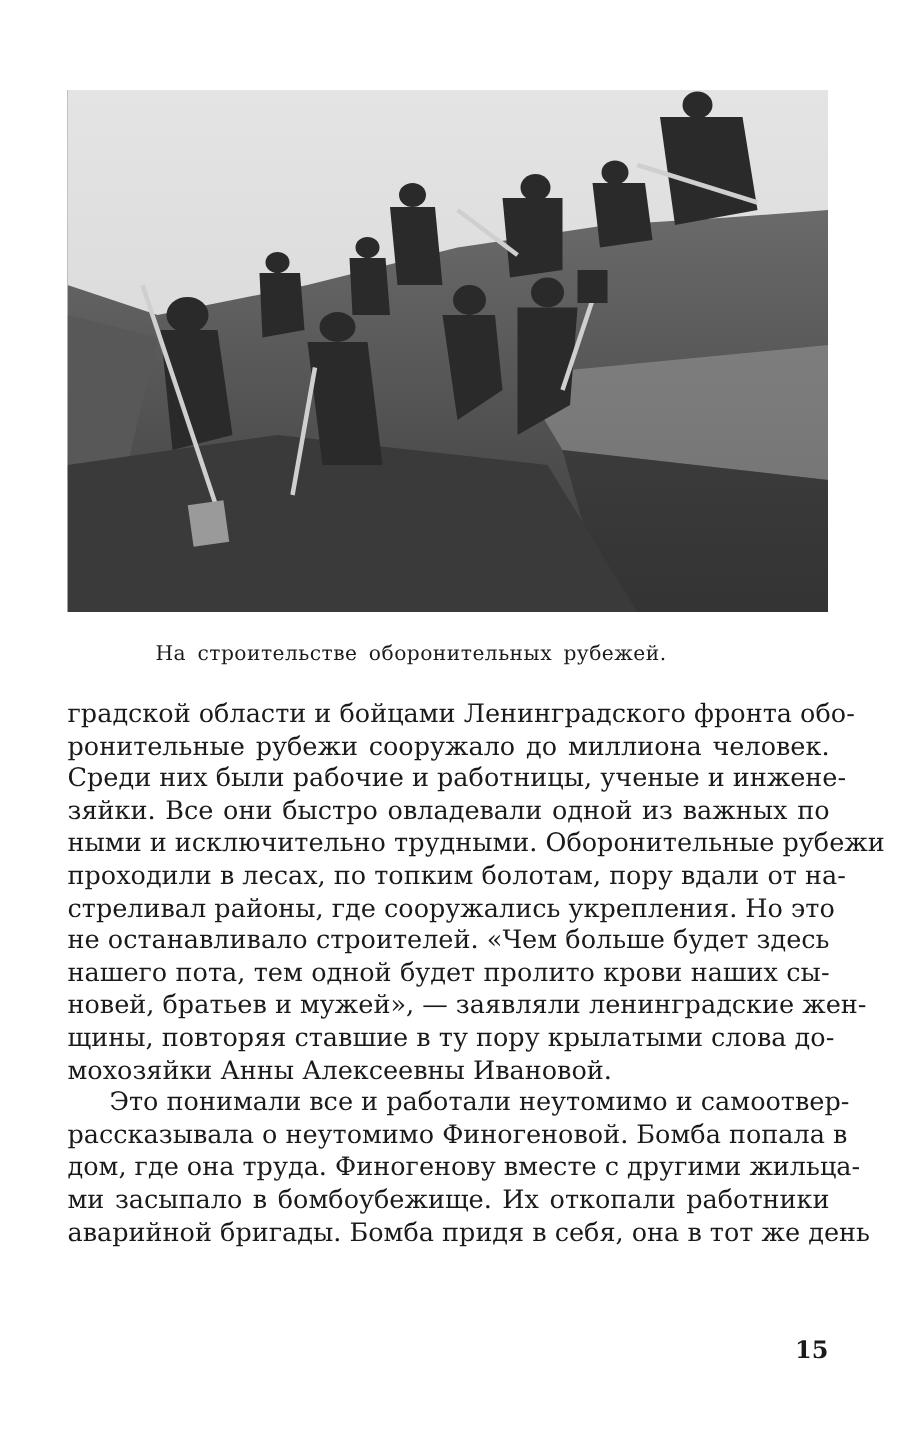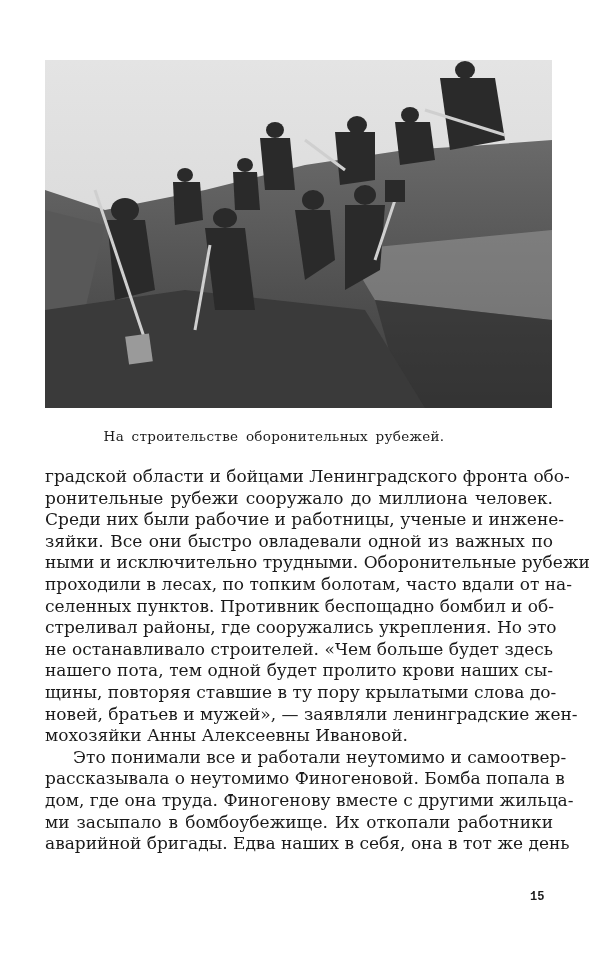--- a/index.html
+++ b/index.html
@@ -4,21 +4,21 @@
 <style>
   html, body { margin: 0; padding: 0; background: #ffffff; }
   body { width: 600px; height: 964px; position: relative; overflow: hidden; font-family: "DejaVu Serif", "Liberation Serif", serif; color: #1a1a1a; }
   .photo { position: absolute; left: 45px; top: 60px; width: 507px; height: 348px; overflow: hidden; background: #7a7a7a; }
   .photo svg { display: block; width: 100%; height: 100%; }
   .caption { position: absolute; left: 0; width: 548px; top: 428px; text-align: center; font-size: 13.5px; letter-spacing: 0.3px; word-spacing: 3px; }
   .body-text { position: absolute; left: 45px; top: 466px; width: 508px; font-size: 17px; line-height: 21.6px; }
   .line { display: block; text-align: justify; text-align-last: justify; white-space: nowrap; height: 21.6px; }
   .line.last { text-align-last: left; }
   .line.indent { padding-left: 28px; }
-  .page-number { position: absolute; left: 530px; top: 890px; font-size: 12px; font-weight: bold; font-family: Liberation Mono, monospace; }
+  .page-number { position: absolute; left: 530px; top: 890px; font-size: 16px; font-weight: bold; }
 </style>
 </head>
 <body>
 
 <div class="photo" aria-label="Black-and-white photograph of people digging defensive trenches with shovels on a slope">
   <svg viewBox="0 0 507 348" preserveAspectRatio="none">
     <defs>
       <linearGradient id="sky" x1="0" y1="0" x2="0" y2="1">
         <stop offset="0" stop-color="#e4e4e4"></stop>
         <stop offset="1" stop-color="#d2d2d2"></stop>
@@ -73,28 +73,27 @@
 </div>
 
 <div class="caption">На строительстве оборонительных рубежей.</div>
 
 <div class="body-text">
   <span class="line">градской области и бойцами Ленинградского фронта обо-</span>
   <span class="line">ронительные рубежи сооружало до миллиона человек.</span>
   <span class="line">Среди них были рабочие и работницы, ученые и инжене-</span>
   <span class="line">зяйки. Все они быстро овладевали одной из важных по</span>
   <span class="line">ными и исключительно трудными. Оборонительные рубежи</span>
-  <span class="line">проходили в лесах, по топким болотам, часто вдали от на-</span>
-  <span class="line">селенных пунктов. Противник беспощадно бомбил и об-</span>
+  <span class="line">проходили в лесах, по топким болотам, пору вдали от на-</span>
   <span class="line">стреливал районы, где сооружались укрепления. Но это</span>
   <span class="line">не останавливало строителей. «Чем больше будет здесь</span>
   <span class="line">нашего пота, тем одной будет пролито крови наших сы-</span>
+  <span class="line">новей, братьев и мужей», — заявляли ленинградские жен-</span>
   <span class="line">щины, повторяя ставшие в ту пору крылатыми слова до-</span>
-  <span class="line">новей, братьев и мужей», — заявляли ленинградские жен-</span>
   <span class="line last">мохозяйки Анны Алексеевны Ивановой.</span>
   <span class="line indent">Это понимали все и работали неутомимо и самоотвер-</span>
   <span class="line">рассказывала о неутомимо Финогеновой. Бомба попала в</span>
   <span class="line">дом, где она труда. Финогенову вместе с другими жильца-</span>
   <span class="line">ми засыпало в бомбоубежище. Их откопали работники</span>
-  <span class="line">аварийной бригады. Едва наших в себя, она в тот же день</span>
+  <span class="line">аварийной бригады. Бомба придя в себя, она в тот же день</span>
 </div>
 
 <div class="page-number">15</div>
 
 </body></html>

